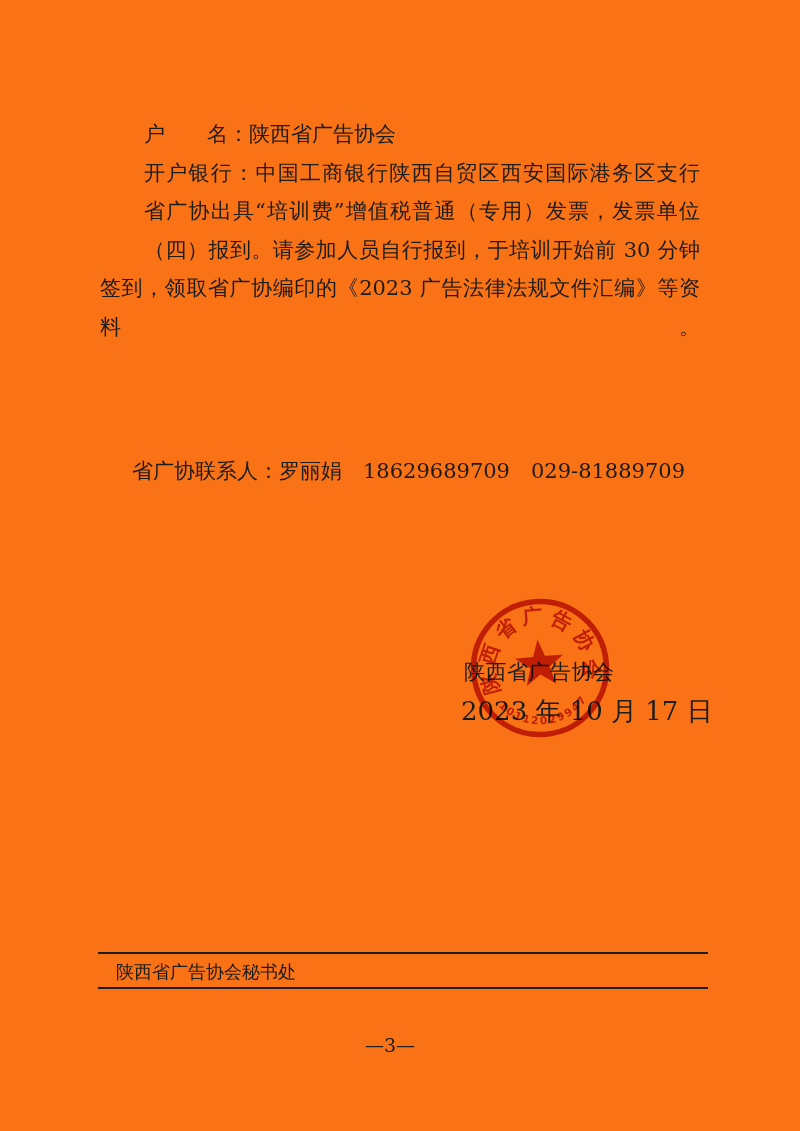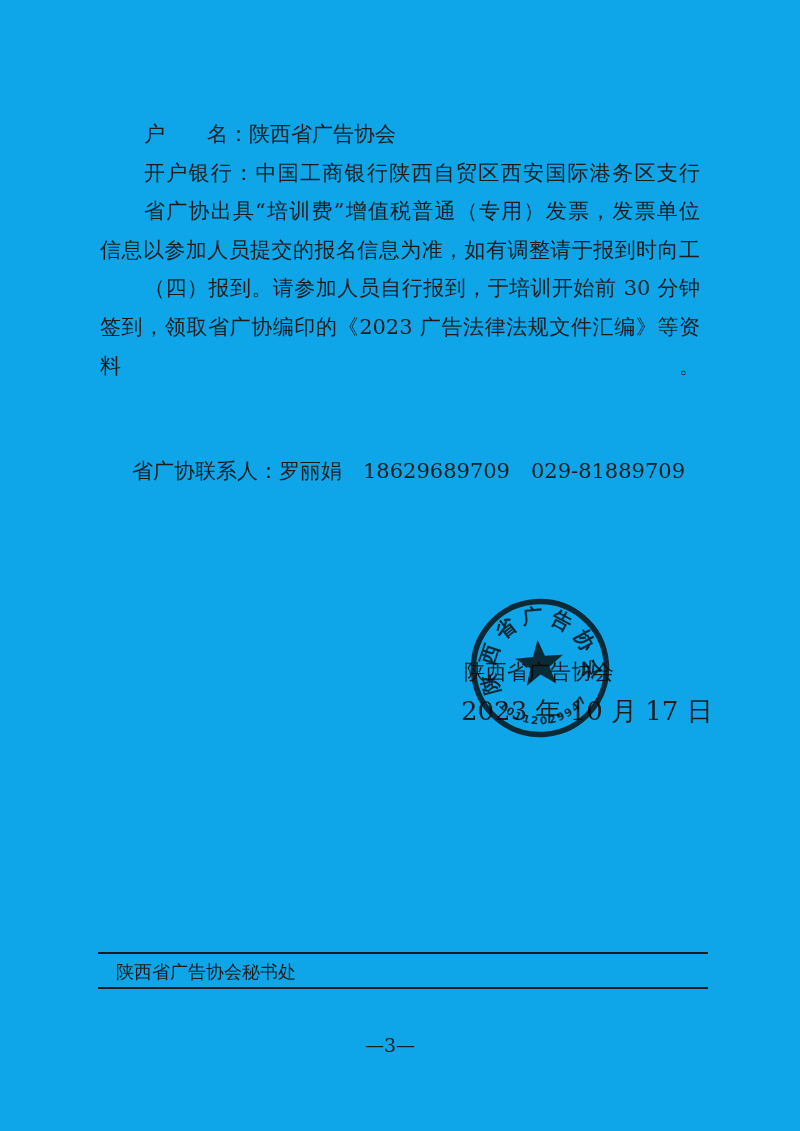--- a/index.html
+++ b/index.html
@@ -1,21 +1,21 @@
 <!DOCTYPE html>
 <html><head>
 <meta charset="utf-8">
 <style>
   html, body { margin: 0; padding: 0; background: #888; }
   .page {
     position: relative;
     width: 800px;
     height: 1131px;
     margin: 0 auto;
-    background: #0ea5e9;
+    background: #f97316;
     font-family: "DejaVu Serif", "Liberation Serif", serif;
     color: #1c1c1c;
     overflow: hidden;
   }
   .body-text {
     position: absolute;
     left: 100px;
     top: 115px;
     width: 600px;
   }
@@ -102,21 +102,20 @@
 </style>
 </head>
 <body>
 
 <div class="page">
 
   <div class="body-text">
     <div class="line indent">户　　名：陕西省广告协会</div>
     <div class="line indent fill">开户银行：中国工商银行陕西自贸区西安国际港务区支行</div>
     <div class="line indent fill">省广协出具“培训费”增值税普通（专用）发票，发票单位</div>
-    <div class="line fill">信息以参加人员提交的报名信息为准，如有调整请于报到时向工</div>
     <div class="line indent fill">（四）报到。请参加人员自行报到，于培训开始前 30 分钟</div>
     <div class="line fill">签到，领取省广协编印的《2023 广告法律法规文件汇编》等资料。</div>
   </div>
 
   <div class="contacts">
     <div class="line indent">省广协联系人：罗丽娟　18629689709　029-81889709</div>
   </div>
 
   <div class="sig-org">陕西省广告协会</div>
   <div class="sig-date">2023 年 10 月 17 日</div>

